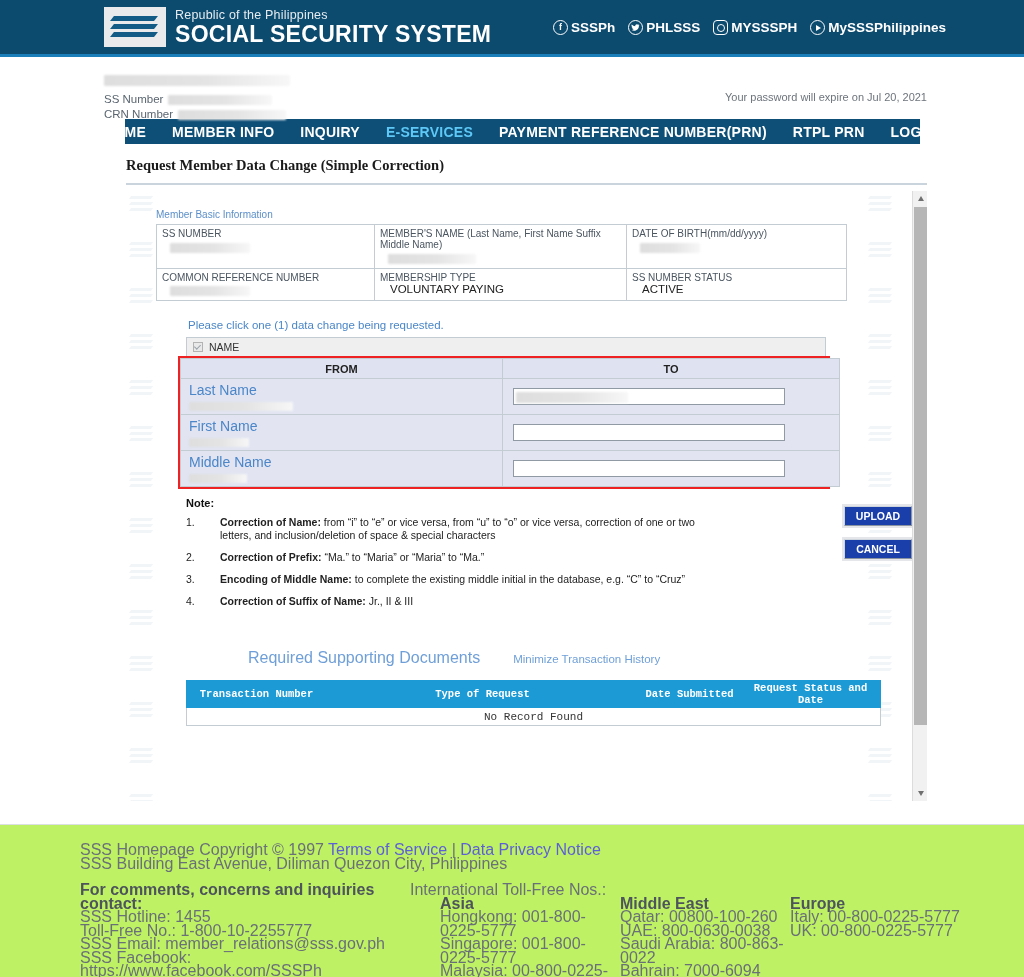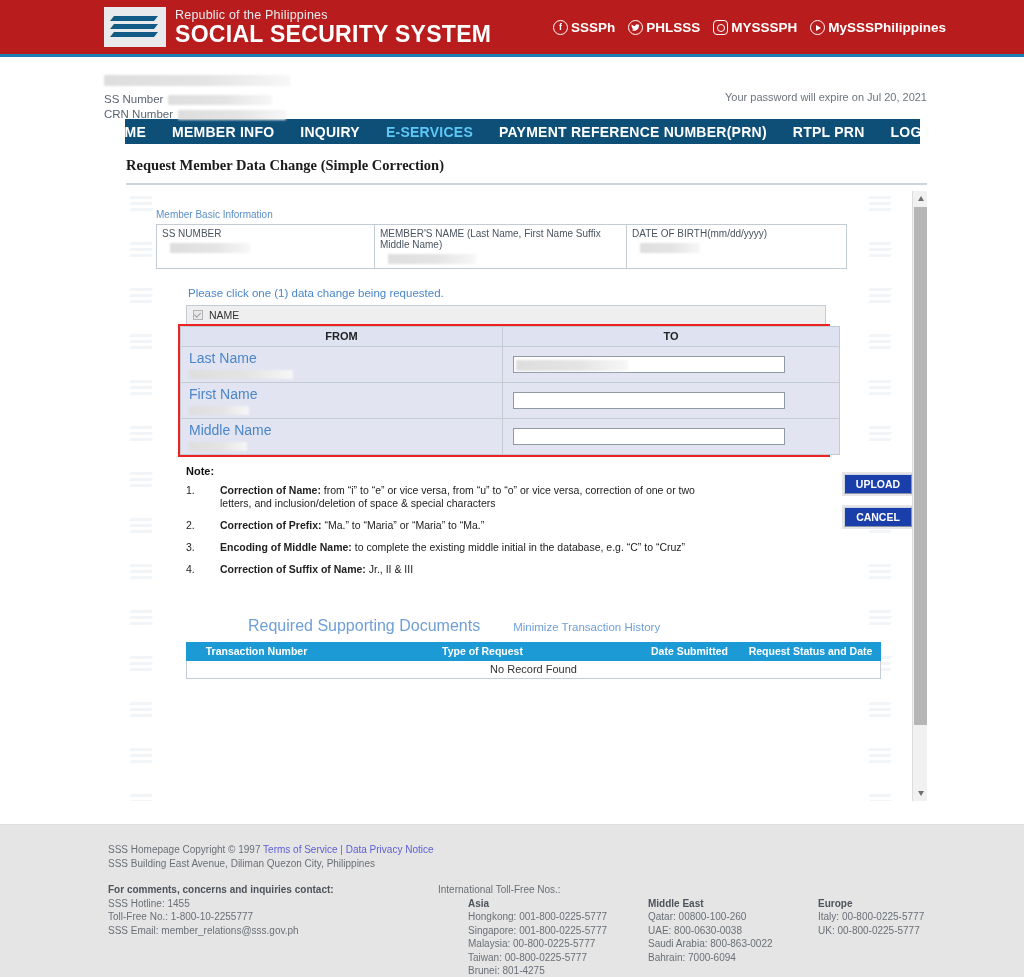--- a/index.html
+++ b/index.html
@@ -9,21 +9,21 @@
     background:#ffffff;
     font-family:"Liberation Sans", sans-serif;
     font-size:11px;
     color:#333;
     overflow:hidden;
   }
 
   
   .header {
     height:57px;
-    background:#b91c1c;
+    background:#0c4a6e;
     display:flex;
     align-items:center;
     padding:0 0 0 104px;
     border-bottom:3px solid #1a7fb8;
     position:relative;
   }
   .logo-block { display:flex; align-items:center; }
   .sss-mark {
     width:62px; height:40px;
     background:#e8eaec;
@@ -288,21 +288,22 @@
     display:inline-block; cursor:pointer;
   }
   .mth-link {
     color:#6f9fd8; font-size:11.5px;
     margin:30px 0 0 30px;
     display:inline-block; cursor:pointer;text-align:center;
   }
 
   table.history {
     border-collapse:collapse; width:694px; table-layout:fixed;
-    margin:7px 0 0 30px;
+    margin:13px 0 0 30px;
+    font-family:Liberation Mono, monospace;
   }
   table.history th {
     background:#1b9ad6; color:#ffffff;
     font-size:10.5px; font-weight:bold;
     height:18px; border:1px solid #1b9ad6;
   }
   table.history td {
     border:1px solid #c3cbd3; background:#ffffff;
     height:18px; text-align:center; font-size:11px; color:#333;
   }
@@ -327,24 +328,24 @@
   }
   .vs-thumb {
     position:absolute; left:1px; top:16px;
     width:13px; height:518px; background:#b6b6b6;
   }
 
   
   .footer {
     position:absolute; left:0; top:824px;
     width:1024px; height:153px;
-    background:#e5e5e5;
+    background:#bef264;
     border-top:1px solid #dcdfe2;
-    padding:18px 0 0 108px;
-    color:#6a7077; font-size:10px; line-height:13.5px;
+    padding:18px 0 0 80px;
+    color:#6a7077; font-size:16px; line-height:13.5px;
   }
   .footer a { color:#5c5fd6; text-decoration:none; }
   .ftr-line { }
   .ftr-cols { display:flex; margin-top:13px; }
   .ftr-c1 { width:330px; }
   .ftr-c2 { width:210px; }
   .ftr-c3 { width:170px; }
   .ftr-c4 { width:170px; }
   .ftr-h { font-weight:bold; color:#4d545b; }
   .ftr-sub { font-weight:bold; color:#4d545b; margin-left:30px; }
@@ -586,20 +587,34 @@
           <span class="lbl">SS NUMBER</span>
           <span class="redact" style="width:80px;margin-left:8px;"></span>
         </td>
         <td>
           <span class="lbl">MEMBER'S NAME (Last Name, First Name Suffix Middle Name)</span>
           <span class="redact" style="width:88px;margin-left:8px;"></span>
         </td>
         <td>
           <span class="lbl">DATE OF BIRTH(mm/dd/yyyy)</span>
           <span class="redact" style="width:60px;margin-left:8px;"></span>
+        </td>
+      </tr>
+      <tr>
+        <td>
+          <span class="lbl">COMMON REFERENCE NUMBER</span>
+          <span class="redact" style="width:80px;margin-left:8px;"></span>
+        </td>
+        <td>
+          <span class="lbl">MEMBERSHIP TYPE</span>
+          <span class="val">VOLUNTARY PAYING</span>
+        </td>
+        <td>
+          <span class="lbl">SS NUMBER STATUS</span>
+          <span class="val">ACTIVE</span>
         </td>
       </tr>
     </tbody>
       </table>
 
     <div class="instruction">Please click one (1) data change being requested.</div>
 
     <div class="namegroup">
       <div class="name-head">
         <span class="chk"></span>
@@ -711,20 +726,21 @@
     <a href="#">Data Privacy Notice</a>
   </div>
   <div class="ftr-line">SSS Building East Avenue, Diliman Quezon City, Philippines</div>
 
   <div class="ftr-cols">
     <div class="ftr-c1">
       <div class="ftr-h">For comments, concerns and inquiries contact:</div>
       <div>SSS Hotline: 1455</div>
       <div>Toll-Free No.: 1-800-10-2255777</div>
       <div>SSS Email: member_relations@sss.gov.ph</div>
+      <div>SSS Facebook: https://www.facebook.com/SSSPh</div>
     </div>
 
     <div class="ftr-c2">
       <div>International Toll-Free Nos.:</div>
       <div class="ftr-sub">Asia</div>
       <div class="ftr-ind">Hongkong: 001-800-0225-5777</div>
       <div class="ftr-ind">Singapore: 001-800-0225-5777</div>
       <div class="ftr-ind">Malaysia: 00-800-0225-5777</div>
       <div class="ftr-ind">Taiwan: 00-800-0225-5777</div>
       <div class="ftr-ind">Brunei: 801-4275</div>

